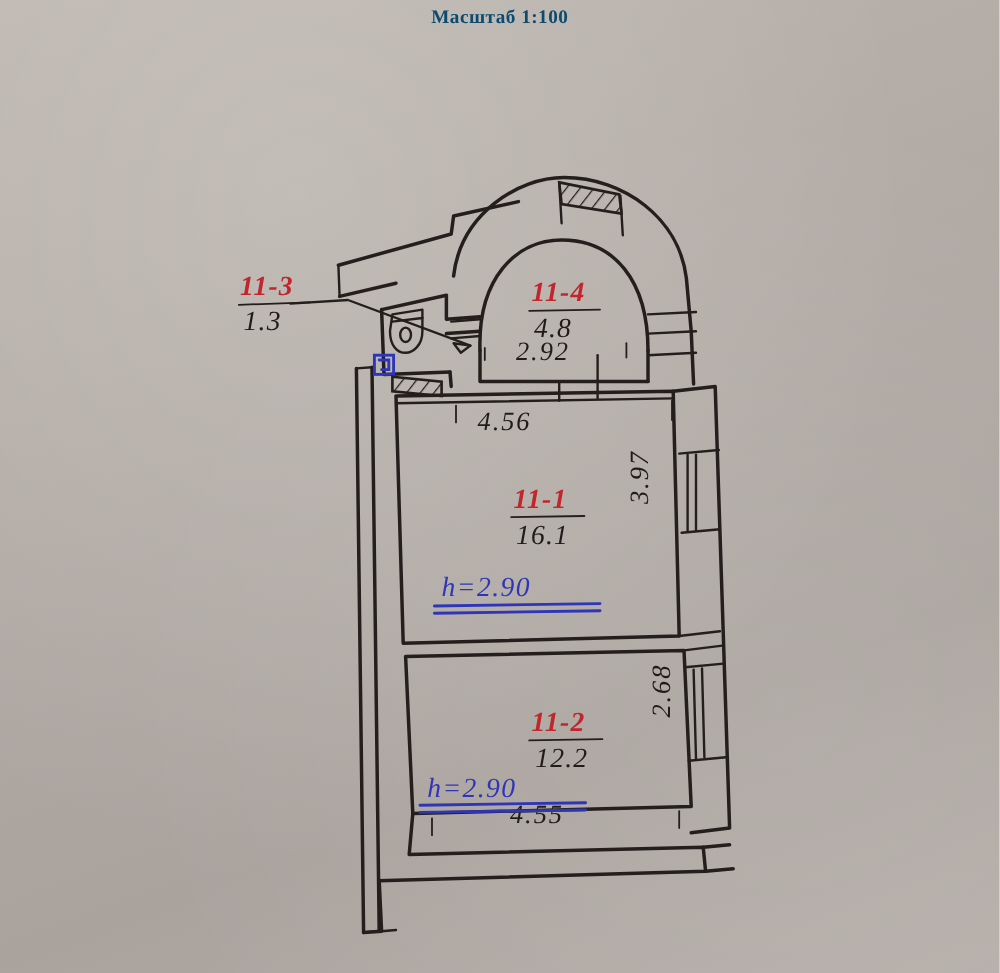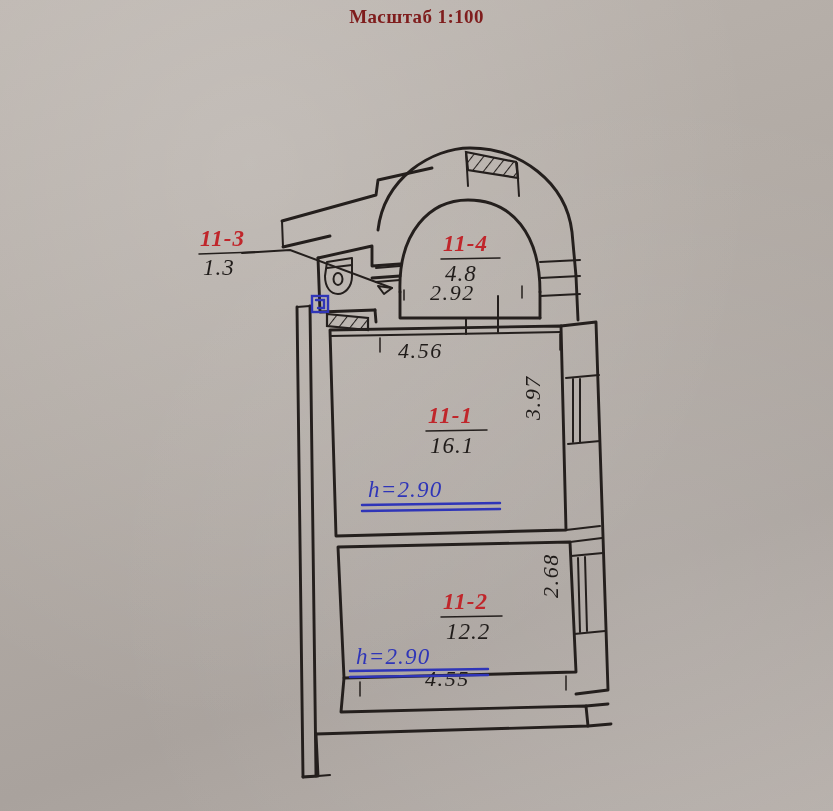--- a/index.html
+++ b/index.html
@@ -26,23 +26,23 @@
     pointer-events: none;
   }
   #plan-title {
     position: absolute;
     top: 6px;
     left: 0;
     width: 833px;
     text-align: center;
     font-family: "Liberation Serif", serif;
     font-weight: bold;
-    font-size: 19px;
+    font-size: 16px;
     letter-spacing: 0.4px;
-    color: #7f1d1d;
+    color: #0c4a6e;
   }
   svg#plan-svg {
     position: absolute;
     left: 0;
     top: 0;
   }
   .ink {
     fill: none;
     stroke: #241f1d;
     stroke-linecap: round;

